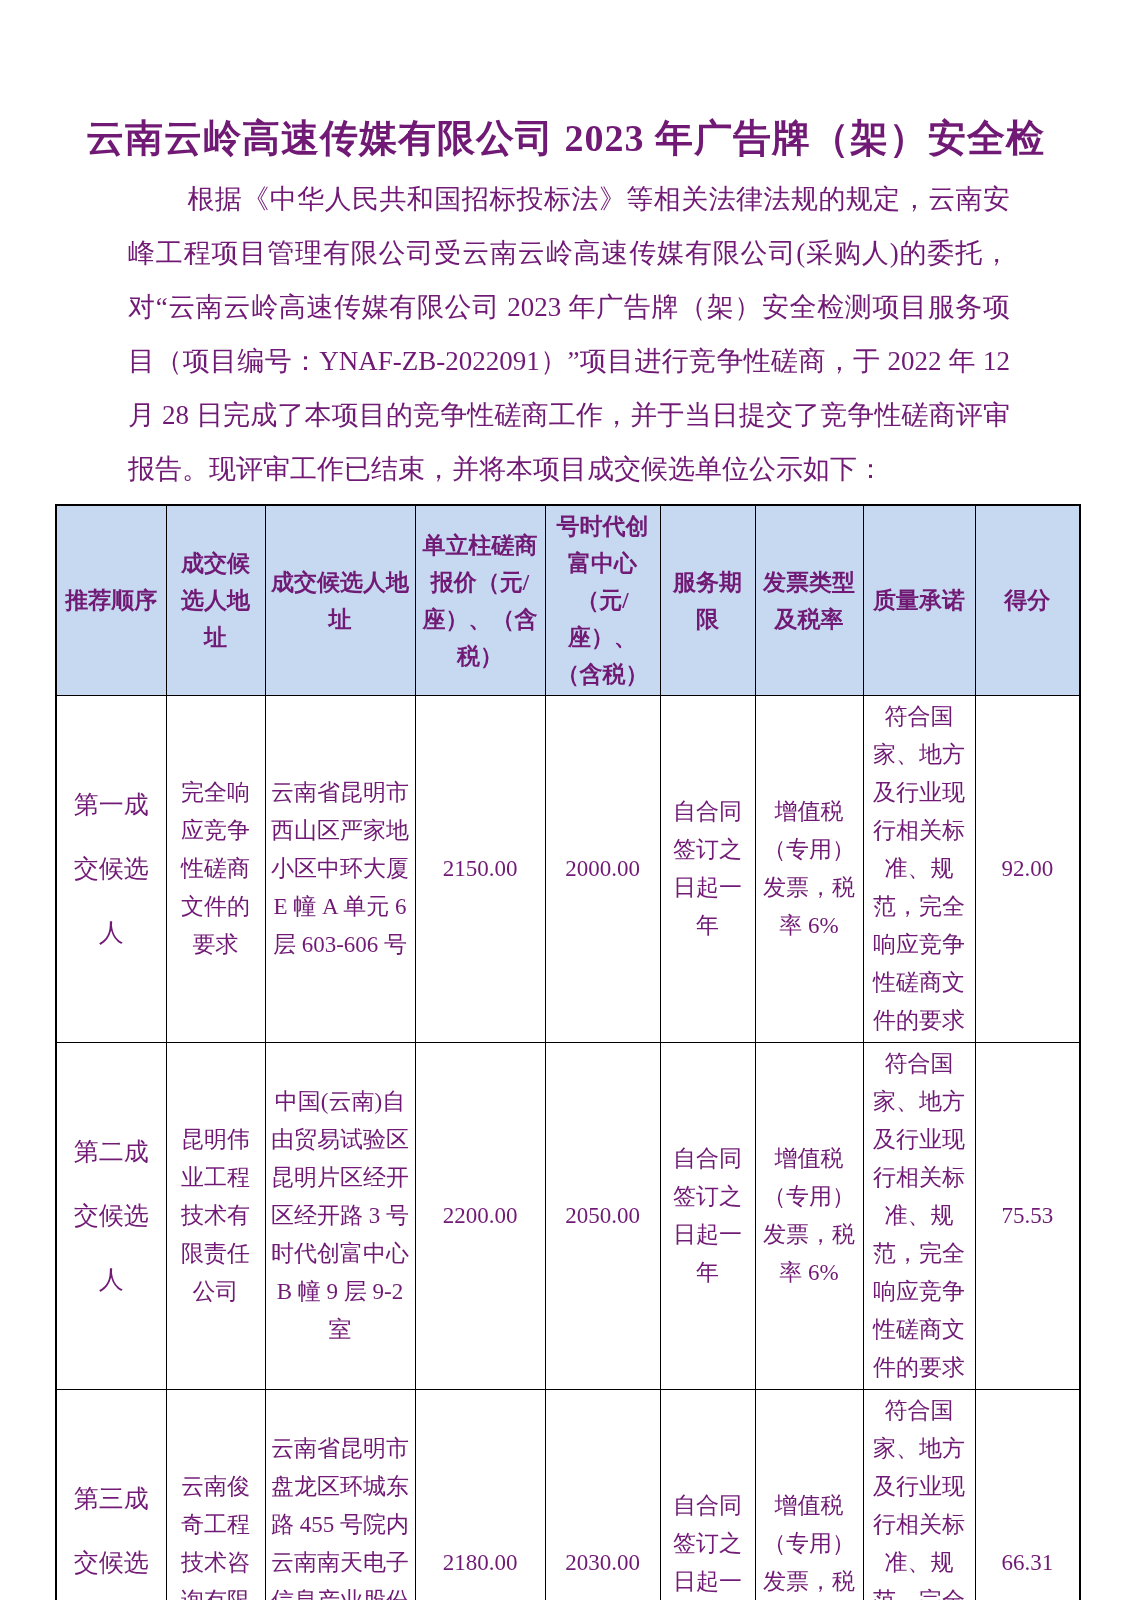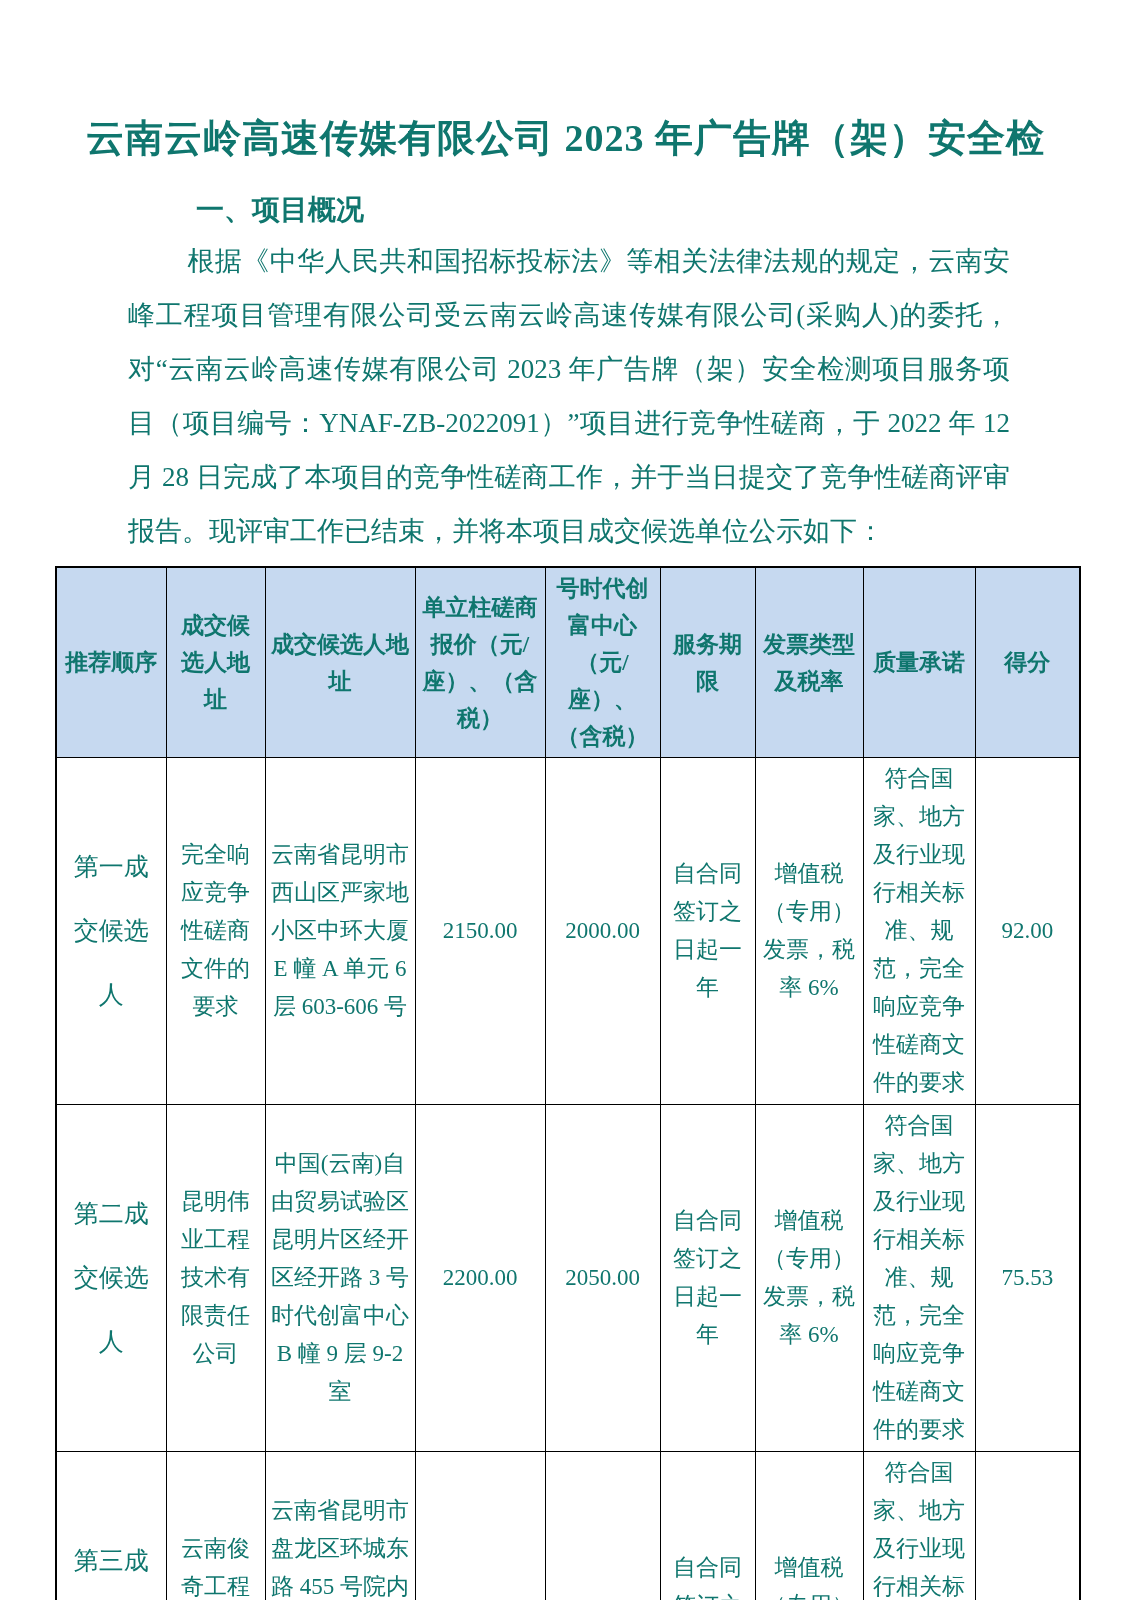--- a/index.html
+++ b/index.html
@@ -1,20 +1,20 @@
 <!DOCTYPE html>
 <html><head>
 <meta charset="utf-8">
 <style>
   html,body{margin:0;padding:0;background:#ffffff;}
   .page{
     position:relative;
     width:1131px;height:1600px;
     background:#ffffff;
-    color:#0f766e;
+    color:#701a75;
     font-family:"Liberation Serif","DejaVu Serif",serif;
     overflow:hidden;
   }
   .doc-title{
     margin:0;
     padding-top:108px;
     text-align:center;
     font-size:38px;
     font-weight:bold;
     line-height:60px;
@@ -74,21 +74,20 @@
 </style>
 </head>
 <body>
 
 <div class="page">
 
   <h1 class="doc-title">
     <span class="title-line">云南云岭高速传媒有限公司 2023 年广告牌（架）安全检</span>
   </h1>
 
-  <h2 class="sec1-heading">一、项目概况</h2>
 
   <p class="body-par">根据《中华人民共和国招标投标法》等相关法律法规的规定，云南安峰工程项目管理有限公司受云南云岭高速传媒有限公司(采购人)的委托，对“云南云岭高速传媒有限公司 2023 年广告牌（架）安全检测项目服务项目（项目编号：YNAF-ZB-2022091）”项目进行竞争性磋商，于 2022 年 12 月 28 日完成了本项目的竞争性磋商工作，并于当日提交了竞争性磋商评审报告。现评审工作已结束，并将本项目成交候选单位公示如下：</p>
 
   <table class="results-table">
     <colgroup>
       <col style="width:110px">
         <col style="width:99px">
         <col style="width:150px">
       <col style="width:130px">
         <col style="width:115px">

